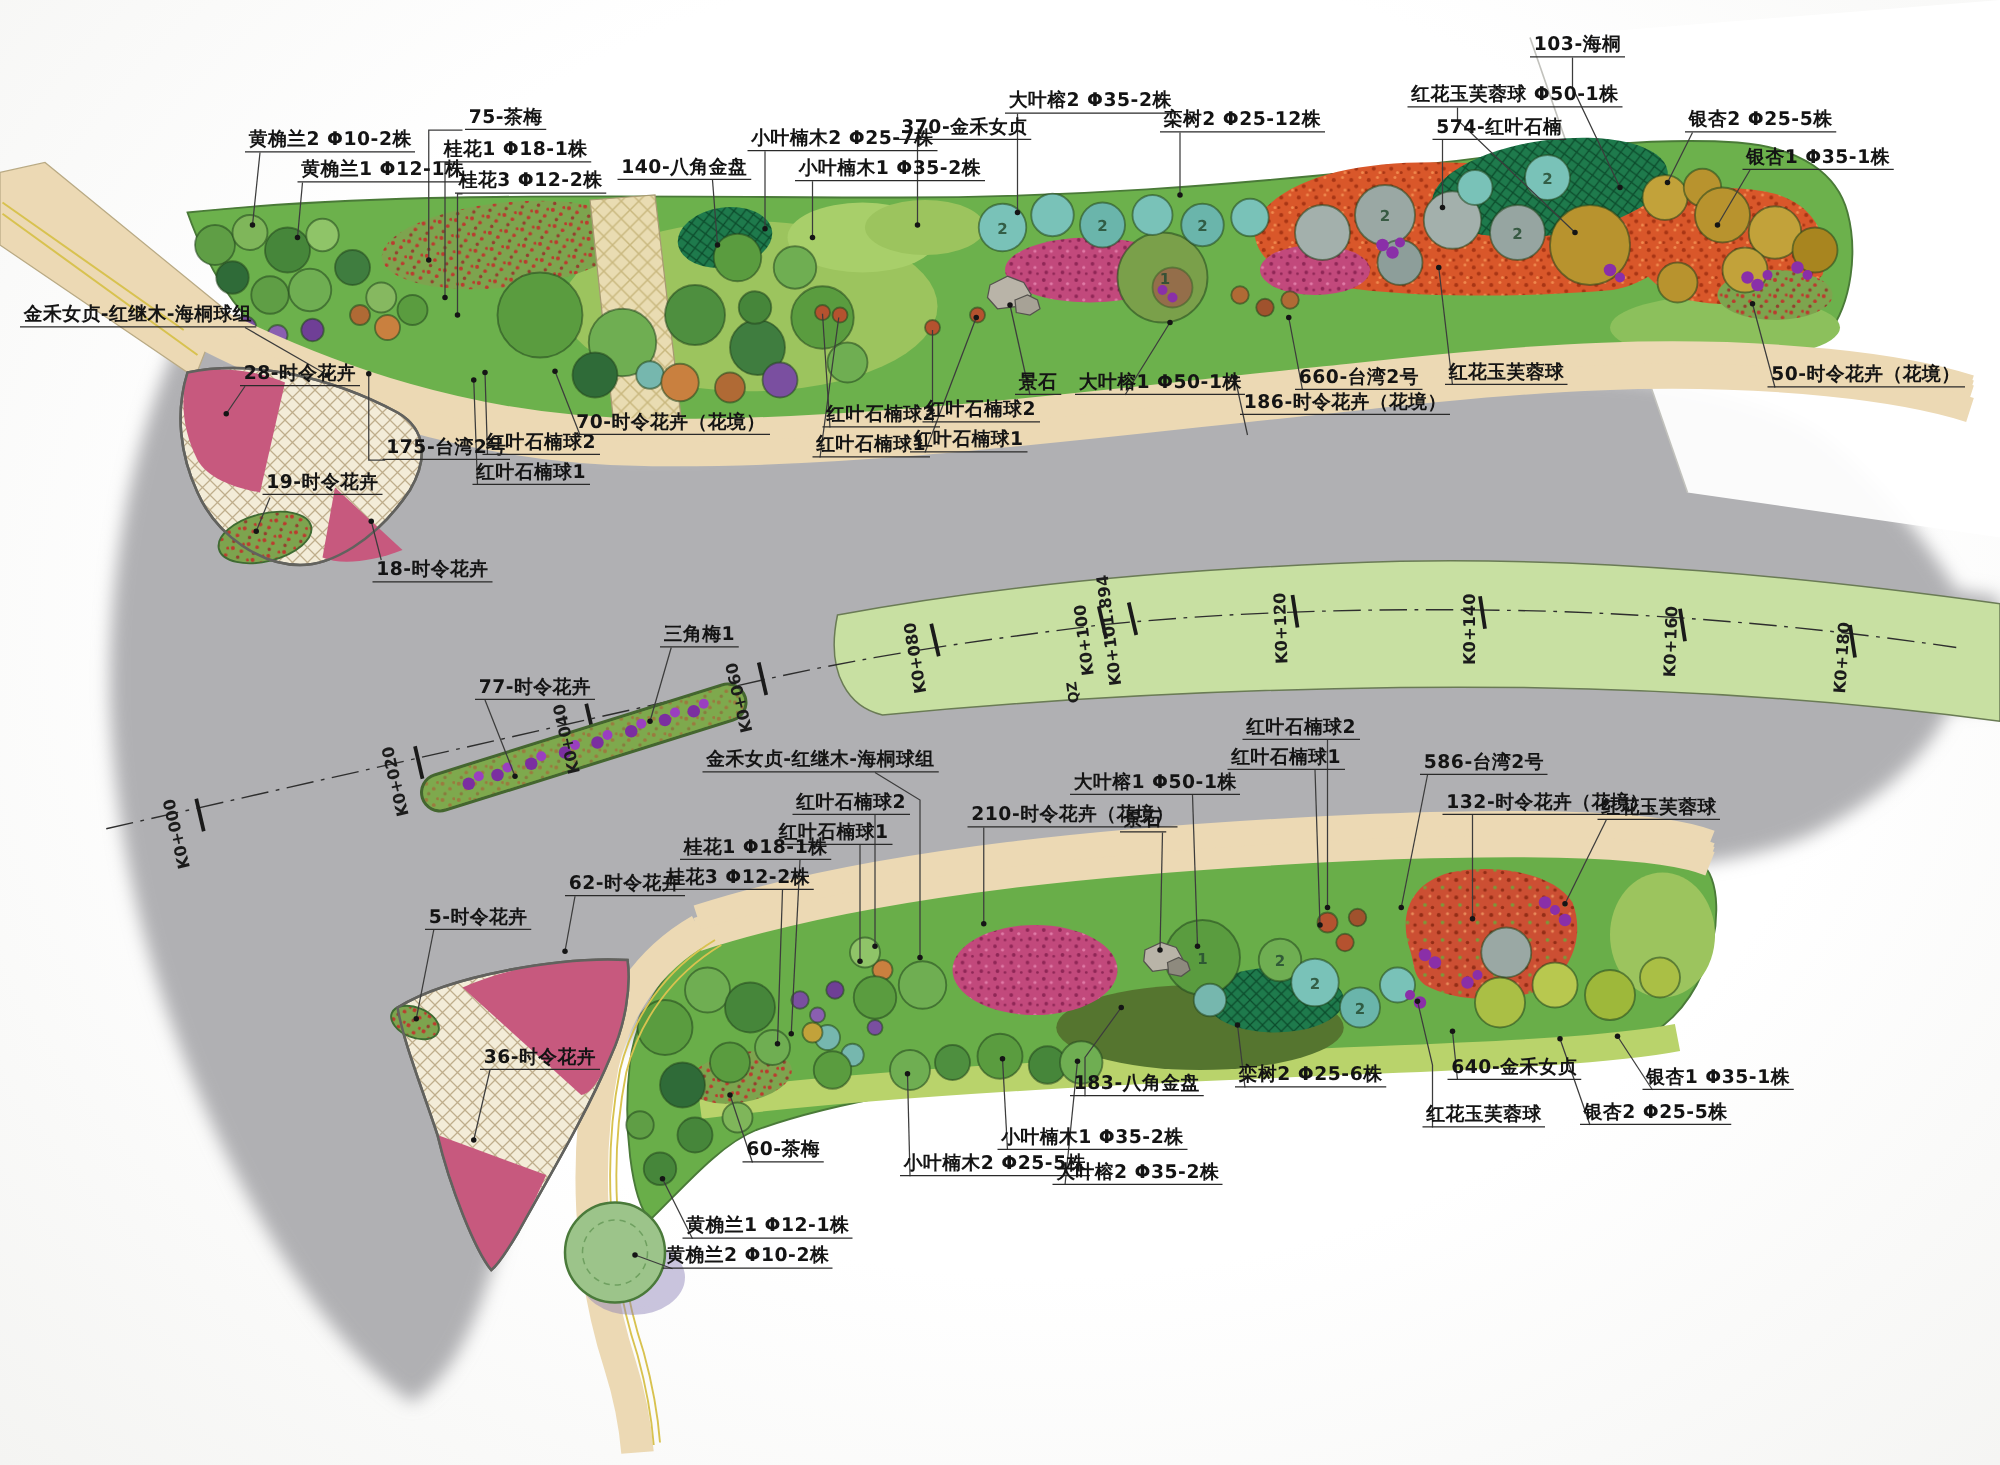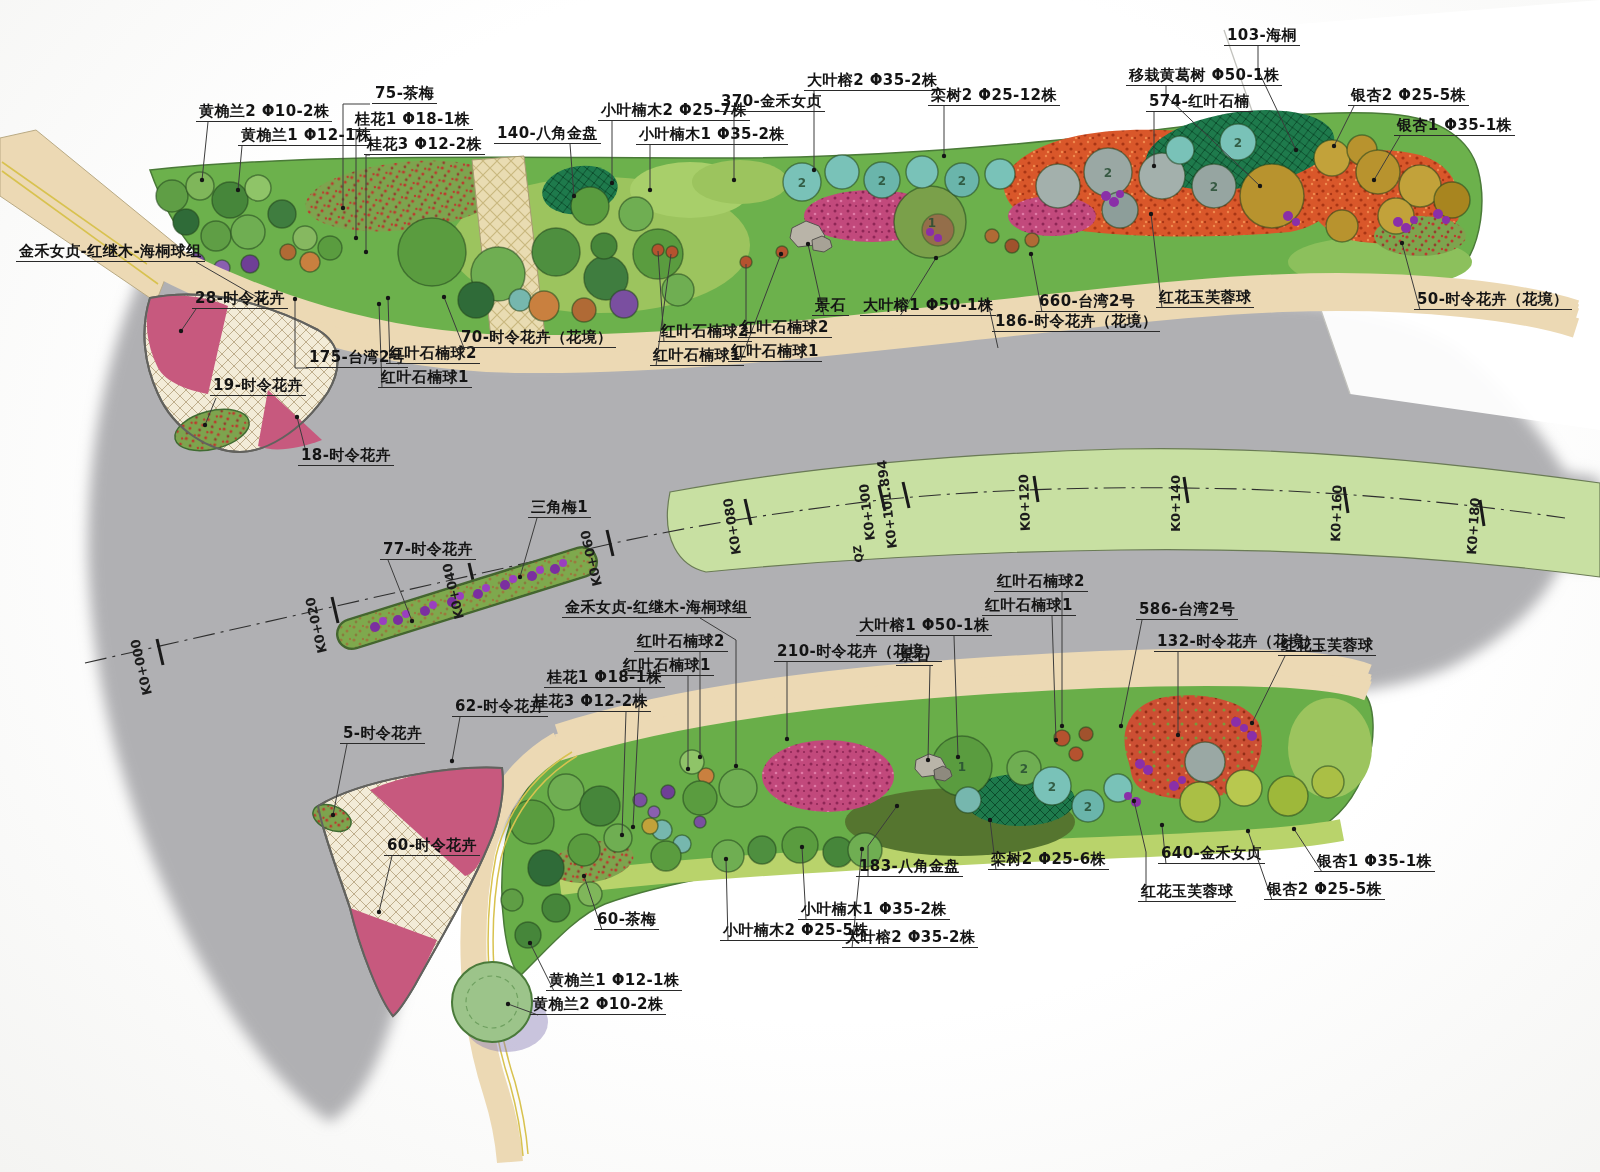--- a/index.html
+++ b/index.html
@@ -494,21 +494,21 @@
 <div class="co" style="left:372px;top:84px">75-茶梅</div>
 <div class="co" style="left:352px;top:110px">桂花1 Φ18-1株</div>
 <div class="co" style="left:364px;top:135px">桂花3 Φ12-2株</div>
 <div class="co" style="left:494px;top:124px">140-八角金盘</div>
 <div class="co" style="left:598px;top:101px">小叶楠木2 Φ25-7株</div>
 <div class="co" style="left:636px;top:125px">小叶楠木1 Φ35-2株</div>
 <div class="co" style="left:718px;top:92px">370-金禾女贞</div>
 <div class="co" style="left:804px;top:71px">大叶榕2 Φ35-2株</div>
 <div class="co" style="left:928px;top:86px">栾树2 Φ25-12株</div>
 <div class="co" style="left:1224px;top:26px">103-海桐</div>
-<div class="co" style="left:1126px;top:66px">移栽黄葛树 Φ50-1株</div>
+<div class="co" style="left:1126px;top:66px">红花玉芙蓉球 Φ50-1株</div>
 <div class="co" style="left:1146px;top:92px">574-红叶石楠</div>
 <div class="co" style="left:1348px;top:86px">银杏2 Φ25-5株</div>
 <div class="co" style="left:1394px;top:116px">银杏1 Φ35-1株</div>
 <div class="co" style="left:16px;top:242px">金禾女贞-红继木-海桐球组</div>
 <div class="co" style="left: 192px;top:289px">28-时令花卉</div>
 <div class="co" style="left:210px;top:376px">19-时令花卉</div>
 <div class="co" style="left:298px;top:446px">18-时令花卉</div>
 <div class="co" style="left:306px;top:348px">175-台湾2号</div>
 <div class="co" style="left:386px;top:344px">红叶石楠球2</div>
 <div class="co" style="left:378px;top:368px">红叶石楠球1</div>
@@ -533,21 +533,21 @@
 <div class="co" style="left:774px;top:642px">210-时令花卉（花境）</div>
 <div class="co" style="left:856px;top:616px">大叶榕1 Φ50-1株</div>
 <div class="co" style="left:896px;top:646px">景石</div>
 <div class="co" style="left:994px;top:572px">红叶石楠球2</div>
 <div class="co" style="left:982px;top:596px">红叶石楠球1</div>
 <div class="co" style="left:1136px;top:600px">586-台湾2号</div>
 <div class="co" style="left:1154px;top:632px">132-时令花卉（花境）</div>
 <div class="co" style="left:1278px;top:636px">红花玉芙蓉球</div>
 <div class="co" style="left:452px;top:697px">62-时令花卉</div>
 <div class="co" style="left:340px;top:724px">5-时令花卉</div>
-<div class="co" style="left:384px;top:836px">60-时令花卉</div>
+<div class="co" style="left:384px;top:836px">36-时令花卉</div>
 <div class="co" style="left:856px;top:857px">183-八角金盘</div>
 <div class="co" style="left:988px;top:850px">栾树2 Φ25-6株</div>
 <div class="co" style="left:1158px;top:844px">640-金禾女贞</div>
 <div class="co" style="left:1138px;top:882px">红花玉芙蓉球</div>
 <div class="co" style="left:1314px;top:852px">银杏1 Φ35-1株</div>
 <div class="co" style="left:1264px;top:880px">银杏2 Φ25-5株</div>
 <div class="co" style="left:594px;top:910px">60-茶梅</div>
 <div class="co" style="left:720px;top:921px">小叶楠木2 Φ25-5株</div>
 <div class="co" style="left:798px;top:900px">小叶楠木1 Φ35-2株</div>
 <div class="co" style="left:842px;top:928px">大叶榕2 Φ35-2株</div>

